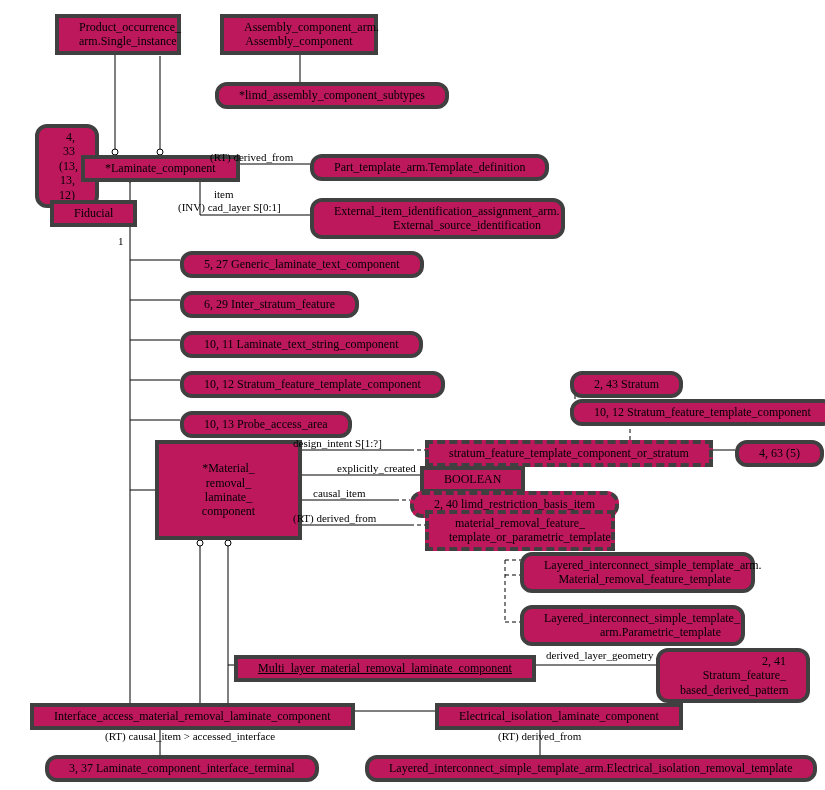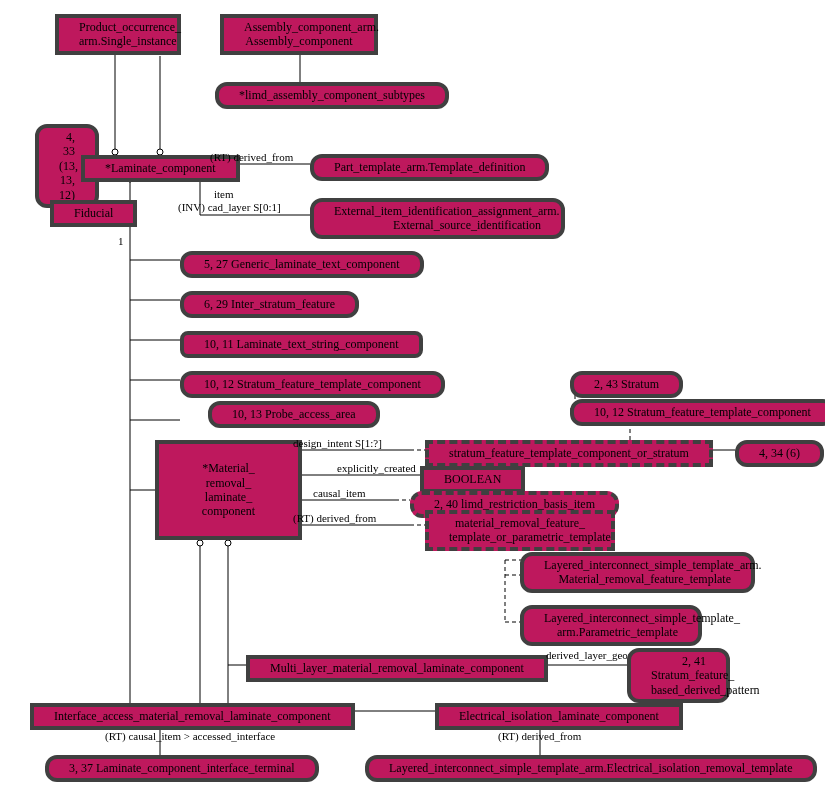--- a/index.html
+++ b/index.html
@@ -122,47 +122,47 @@
 <div class="node rect" style="left:50px; top:200px;"><span>Fiducial</span></div>
 <div class="label" style="left:210px; top:151px;"><span>(RT) derived_from</span></div>
 <div class="node pill" style="left:310px; top:154px;"><span>Part_template_arm.Template_definition</span></div>
 <div class="label" style="left:214px; top:188px;"><span>item</span></div>
 <div class="label" style="left:170px; top:201px;margin-left:8px;"><span>(INV) cad_layer S[0:1]</span></div>
 <div class="node pill multiline" style="left:310px; top:198px; width:255px;"><span>External_item_identification_assignment_arm.<br>External_source_identification</span></div>
 <div class="label" style="left:118px; top:235px;"><span>1</span></div>
 
 <div class="node pill" style="left:180px; top:251px;"><span>5, 27 Generic_laminate_text_component</span></div>
 <div class="node pill" style="left:180px; top:291px;"><span>6, 29 Inter_stratum_feature</span></div>
-<div class="node pill" style="left:180px; top:331px;border-radius:8px;"><span>10, 11 Laminate_text_string_component</span></div>
+<div class="node pill" style="left:180px; top:331px;"><span>10, 11 Laminate_text_string_component</span></div>
 <div class="node pill" style="left:180px; top:371px;"><span>10, 12 Stratum_feature_template_component</span></div>
-<div class="node pill" style="left:180px; top:401px;margin-left:28px;"><span>10, 13 Probe_access_area</span></div>
+<div class="node pill" style="left:180px; top:411px;"><span>10, 13 Probe_access_area</span></div>
 
 <div class="node rect multiline" style="left:155px; top:440px; width:147px; height:100px; display:flex; align-items:center; justify-content:center;">
     <span>*Material_<br>removal_<br>laminate_<br>component</span>
   </div>
 <div class="label" style="left:293px; top:437px;"><span>design_intent S[1:?]</span></div>
 <div class="node rect dashed" style="left:425px; top:440px;"><span>stratum_feature_template_component_or_stratum</span></div>
-<div class="node pill" style="left:735px; top:440px;"><span>4, 34 (6)</span></div>
+<div class="node pill" style="left:735px; top:440px;"><span>4, 63 (5)</span></div>
 <div class="node pill" style="left:570px; top:371px;"><span>2, 43 Stratum</span></div>
 <div class="node pill" style="left:570px; top:399px;"><span>10, 12 Stratum_feature_template_component</span></div>
 
 <div class="label" style="left:293px; top:462px;margin-left:44px;"><span>explicitly_created</span></div>
 <div class="node rect" style="left:420px; top:466px;"><span>BOOLEAN</span></div>
 
 <div class="label" style="left:313px; top:487px;"><span>causal_item</span></div>
 <div class="node pill dashed" style="left:410px; top:491px;"><span>2, 40 limd_restriction_basis_item</span></div>
 
 <div class="label" style="left:293px; top:512px;"><span>(RT) derived_from</span></div>
 <div class="node rect dashed multiline" style="left:425px; top:510px; width:190px;"><span>material_removal_feature_<br>template_or_parametric_template</span></div>
 <div class="node pill multiline" style="left:520px; top:552px; width:235px;"><span>Layered_interconnect_simple_template_arm.<br>Material_removal_feature_template</span></div>
-<div class="node pill multiline" style="left:520px; top:605px; width:182px;"><span>Layered_interconnect_simple_template_<br>arm.Parametric_template</span></div>
+<div class="node pill multiline" style="left:520px; top:605px; width:225px;"><span>Layered_interconnect_simple_template_<br>arm.Parametric_template</span></div>
 
-<div class="node rect" style="left:246px; top:655px;"><span>Multi_layer_material_removal_laminate_component</span></div>
+<div class="node rect" style="left:234px; top:655px;text-decoration:underline;"><span>Multi_layer_material_removal_laminate_component</span></div>
 <div class="label" style="left:546px; top:649px;"><span>derived_layer_geometry</span></div>
-<div class="node pill multiline" style="left:627px; top:648px; width:103px;"><span>2, 41 Stratum_feature_<br>based_derived_pattern</span></div>
+<div class="node pill multiline" style="left:656px; top:648px; width:154px;"><span>2, 41 Stratum_feature_<br>based_derived_pattern</span></div>
 
 <div class="node rect" style="left:30px; top:703px;"><span>Interface_access_material_removal_laminate_component</span></div>
 <div class="label" style="left:105px; top:730px;"><span>(RT) causal_item &gt; accessed_interface</span></div>
 <div class="node pill" style="left:45px; top:755px;"><span>3, 37 Laminate_component_interface_terminal</span></div>
 
 <div class="node rect" style="left:435px; top:703px;"><span>Electrical_isolation_laminate_component</span></div>
 <div class="label" style="left:498px; top:730px;"><span>(RT) derived_from</span></div>
 <div class="node pill" style="left:365px; top:755px;"><span>Layered_interconnect_simple_template_arm.Electrical_isolation_removal_template</span></div>
 
 </body></html>

